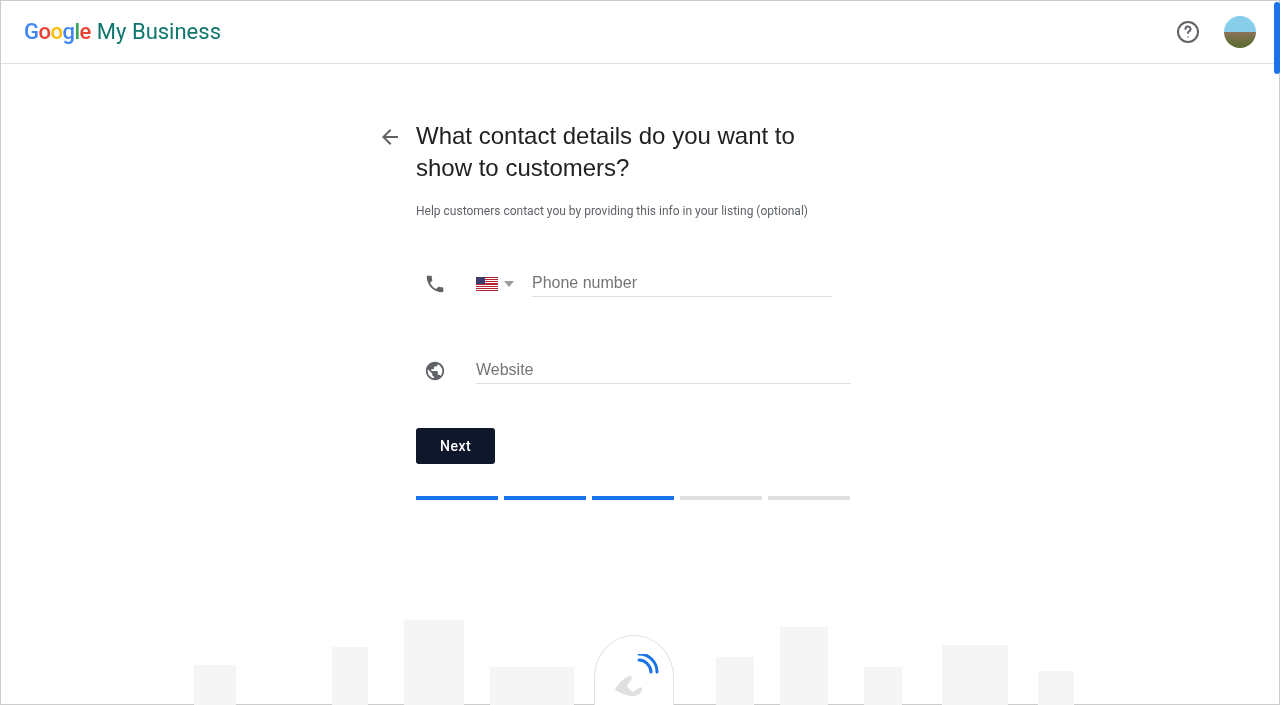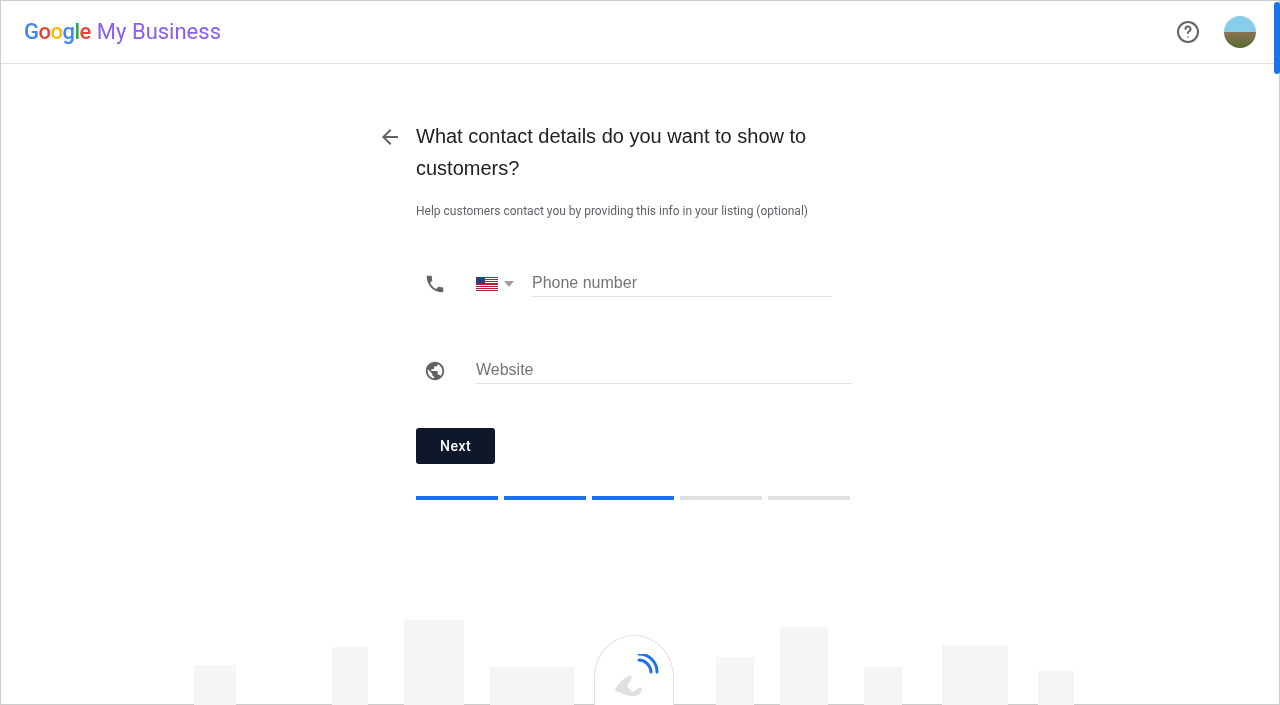--- a/index.html
+++ b/index.html
@@ -35,21 +35,21 @@
       margin-right: 6px;
     }
     .google-logo span:nth-child(1){color:#4285F4}
     .google-logo span:nth-child(2){color:#EA4335}
     .google-logo span:nth-child(3){color:#FBBC05}
     .google-logo span:nth-child(4){color:#4285F4}
     .google-logo span:nth-child(5){color:#34A853}
     .google-logo span:nth-child(6){color:#EA4335}
     .product-name {
       font-size: 22px;
-      color: #8b5cf6;
+      color: #0f766e;
       font-weight: 400;
     }
     .header-right {
       display: flex;
       align-items: center;
       gap: 24px;
     }
     .help-icon {
       width: 24px;
       height: 24px;
@@ -74,21 +74,21 @@
     .back-arrow {
       position: absolute;
       left: 378px;
       top: 61px;
       width: 24px;
       height: 24px;
       color: #616161;
       cursor: pointer;
     }
     .heading {
-      font-size: 20px;
+      font-size: 24px;
       font-weight: 400;
       color: #212121;
       line-height: 32px;
       margin-left: 40px;
       margin-bottom: 16px;
       font-family: 'Google Sans', Arial, sans-serif;
     }
     .subheading {
       font-size: 12px;
       color: #5f6368;

